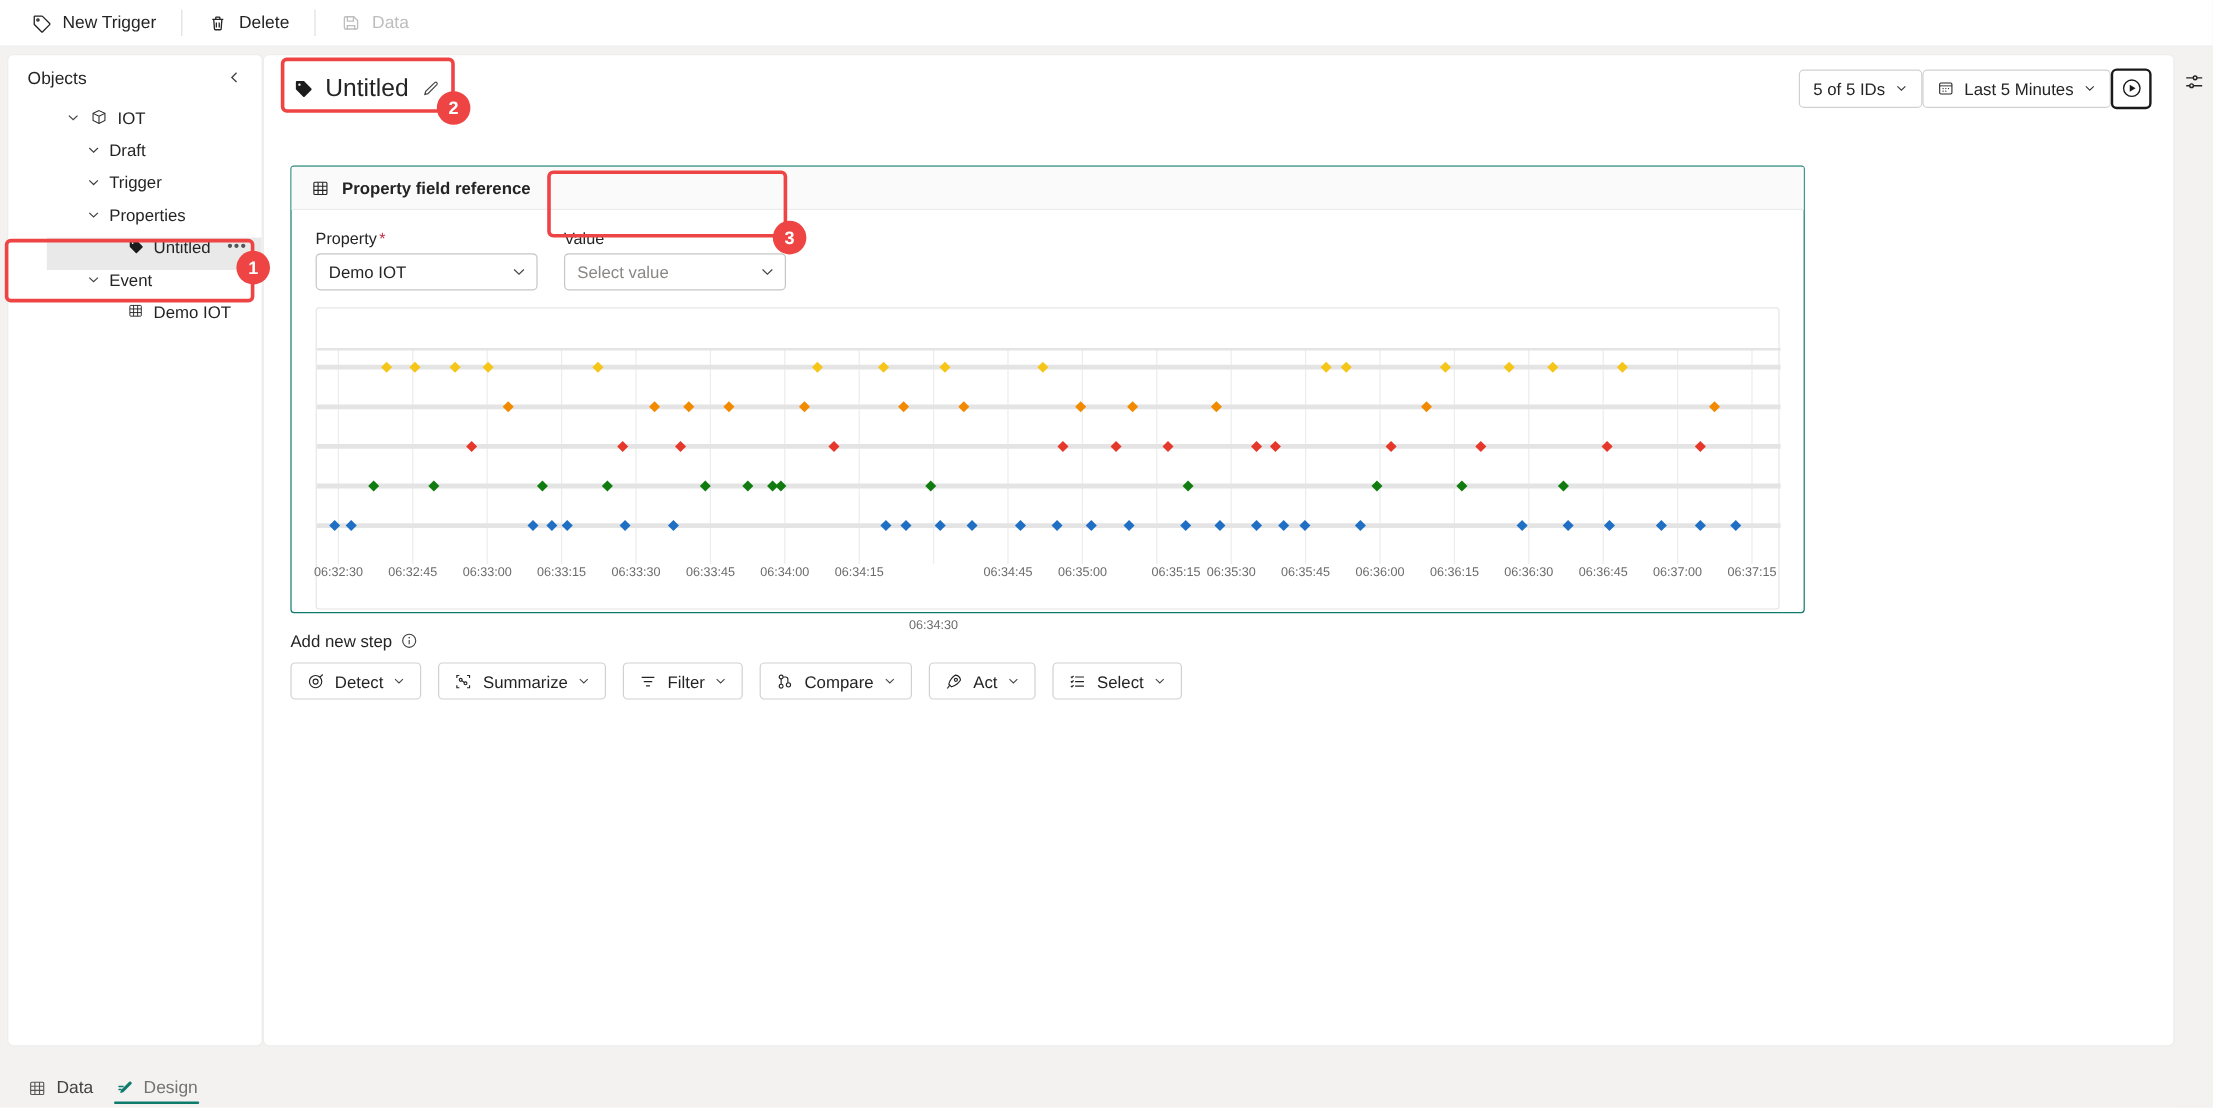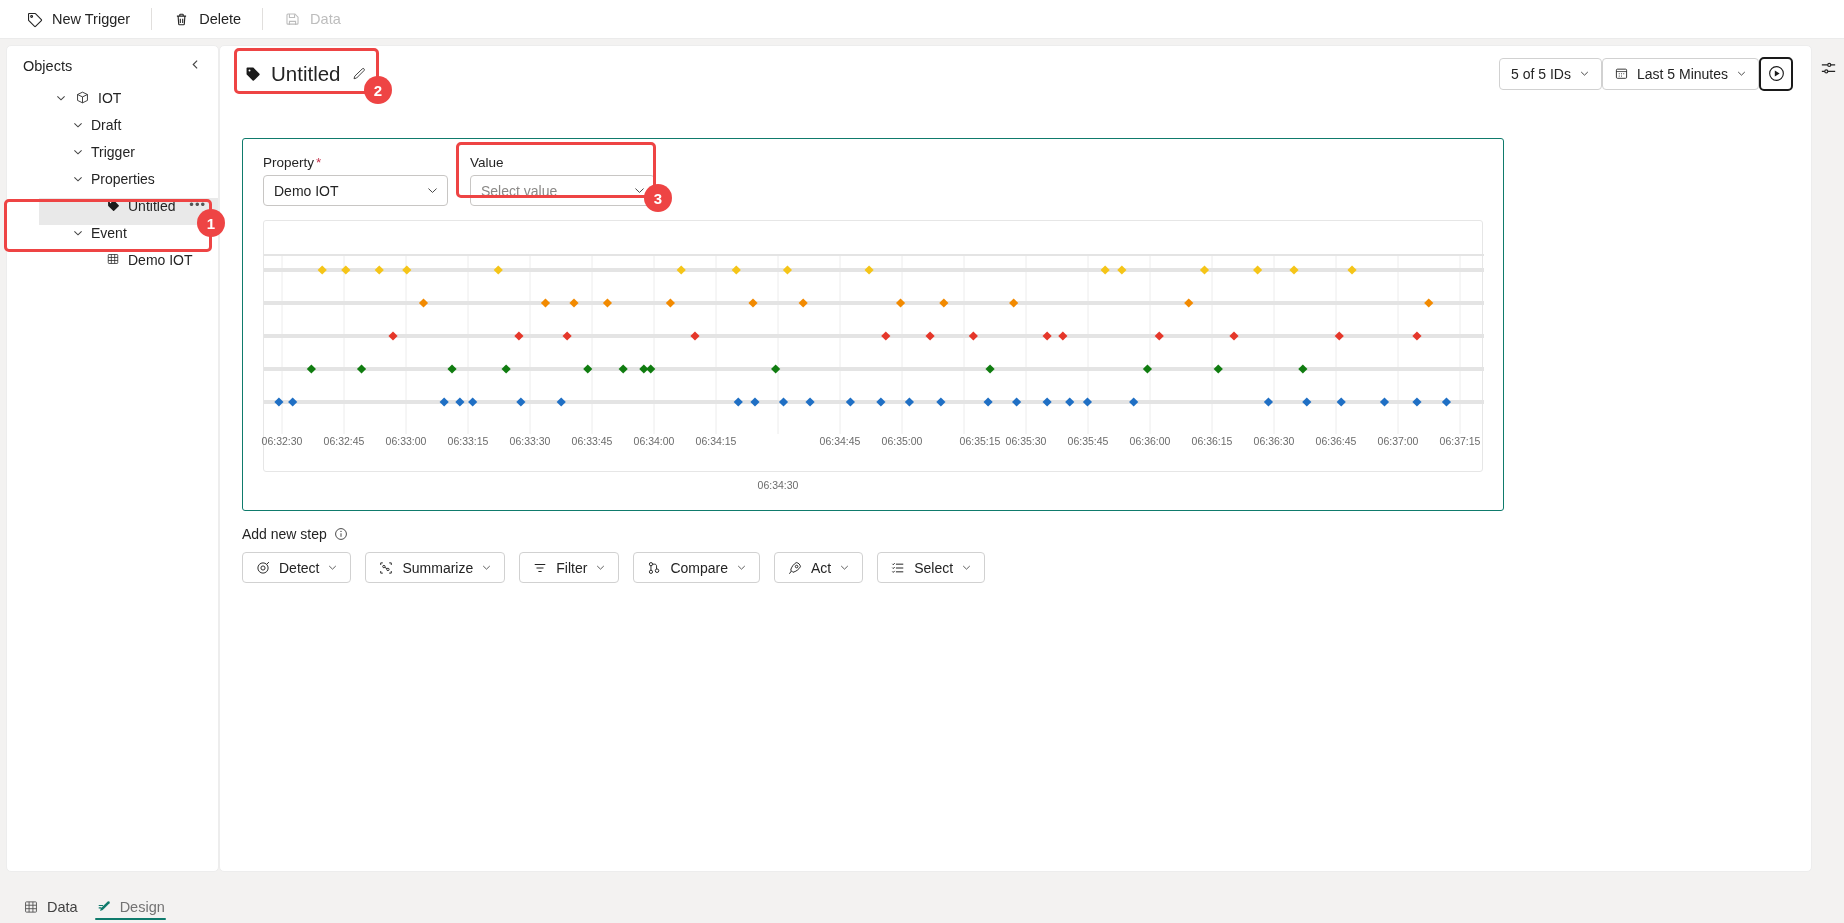--- a/index.html
+++ b/index.html
@@ -336,20 +336,29 @@
           <svg width="19" height="19" viewBox="0 0 20 20" fill="none" stroke="#1b1b1b" stroke-width="1.2">
             <circle cx="10" cy="10" r="7.2"></circle>
             <path d="M8.2 6.9 13.3 10l-5.1 3.1z" fill="#1b1b1b" stroke="none"></path>
           </svg>
         </span>
       </div>
     </div>
   </div>
 
   <div class="card">
+    <div class="card-head">
+      <span class="ico">
+        <svg width="16" height="16" viewBox="0 0 20 20" fill="none" stroke="#242424" stroke-width="1.15">
+          <rect x="3.2" y="3.6" width="13.6" height="12.8" rx="1"></rect>
+          <path d="M3.2 7.8h13.6M3.2 12.1h13.6M7.6 3.6v12.8M12.4 3.6v12.8"></path>
+        </svg>
+      </span>
+      <span>Property field reference</span>
+    </div>
 
     <div class="card-body">
       <div class="fields">
         <div class="field">
           <div class="fld-label">
             <span>Property</span><span class="req">*</span>
           </div>
           <div class="select">
             <span class="val">Demo IOT</span>
             <span class="cv">

